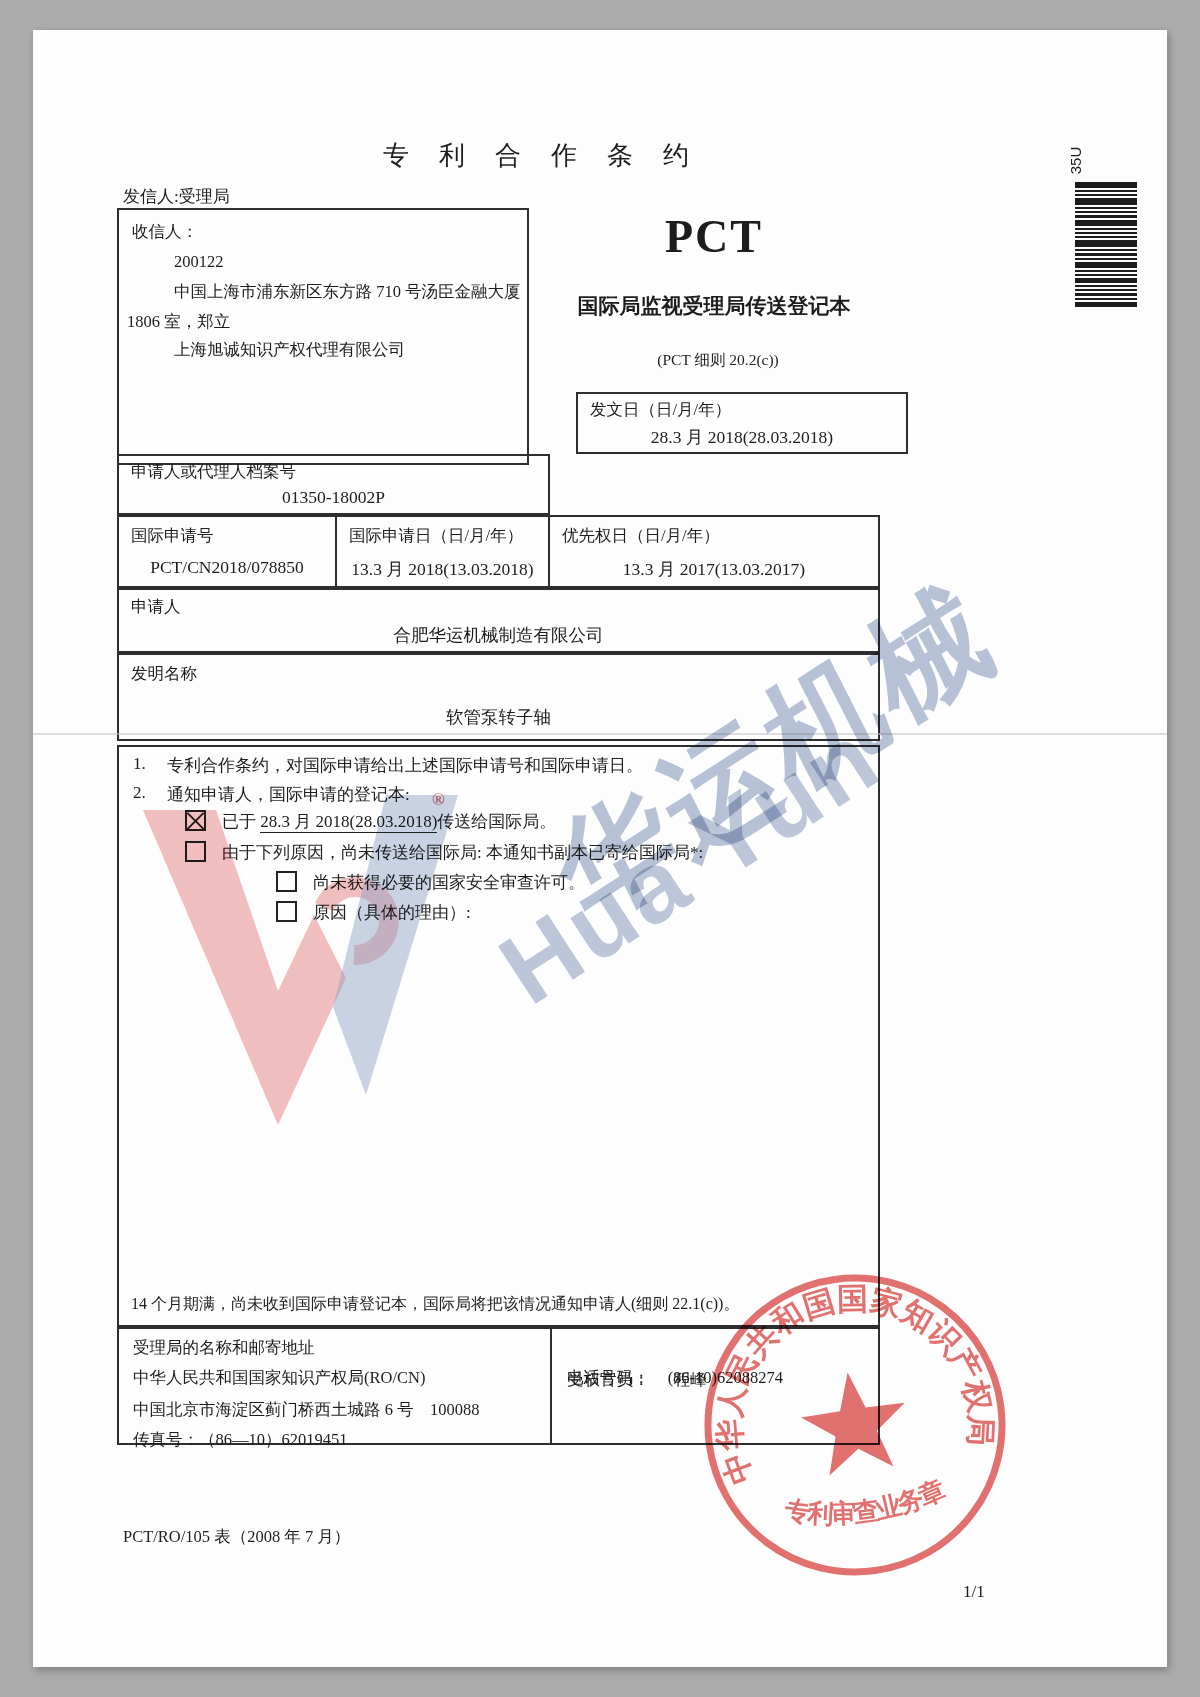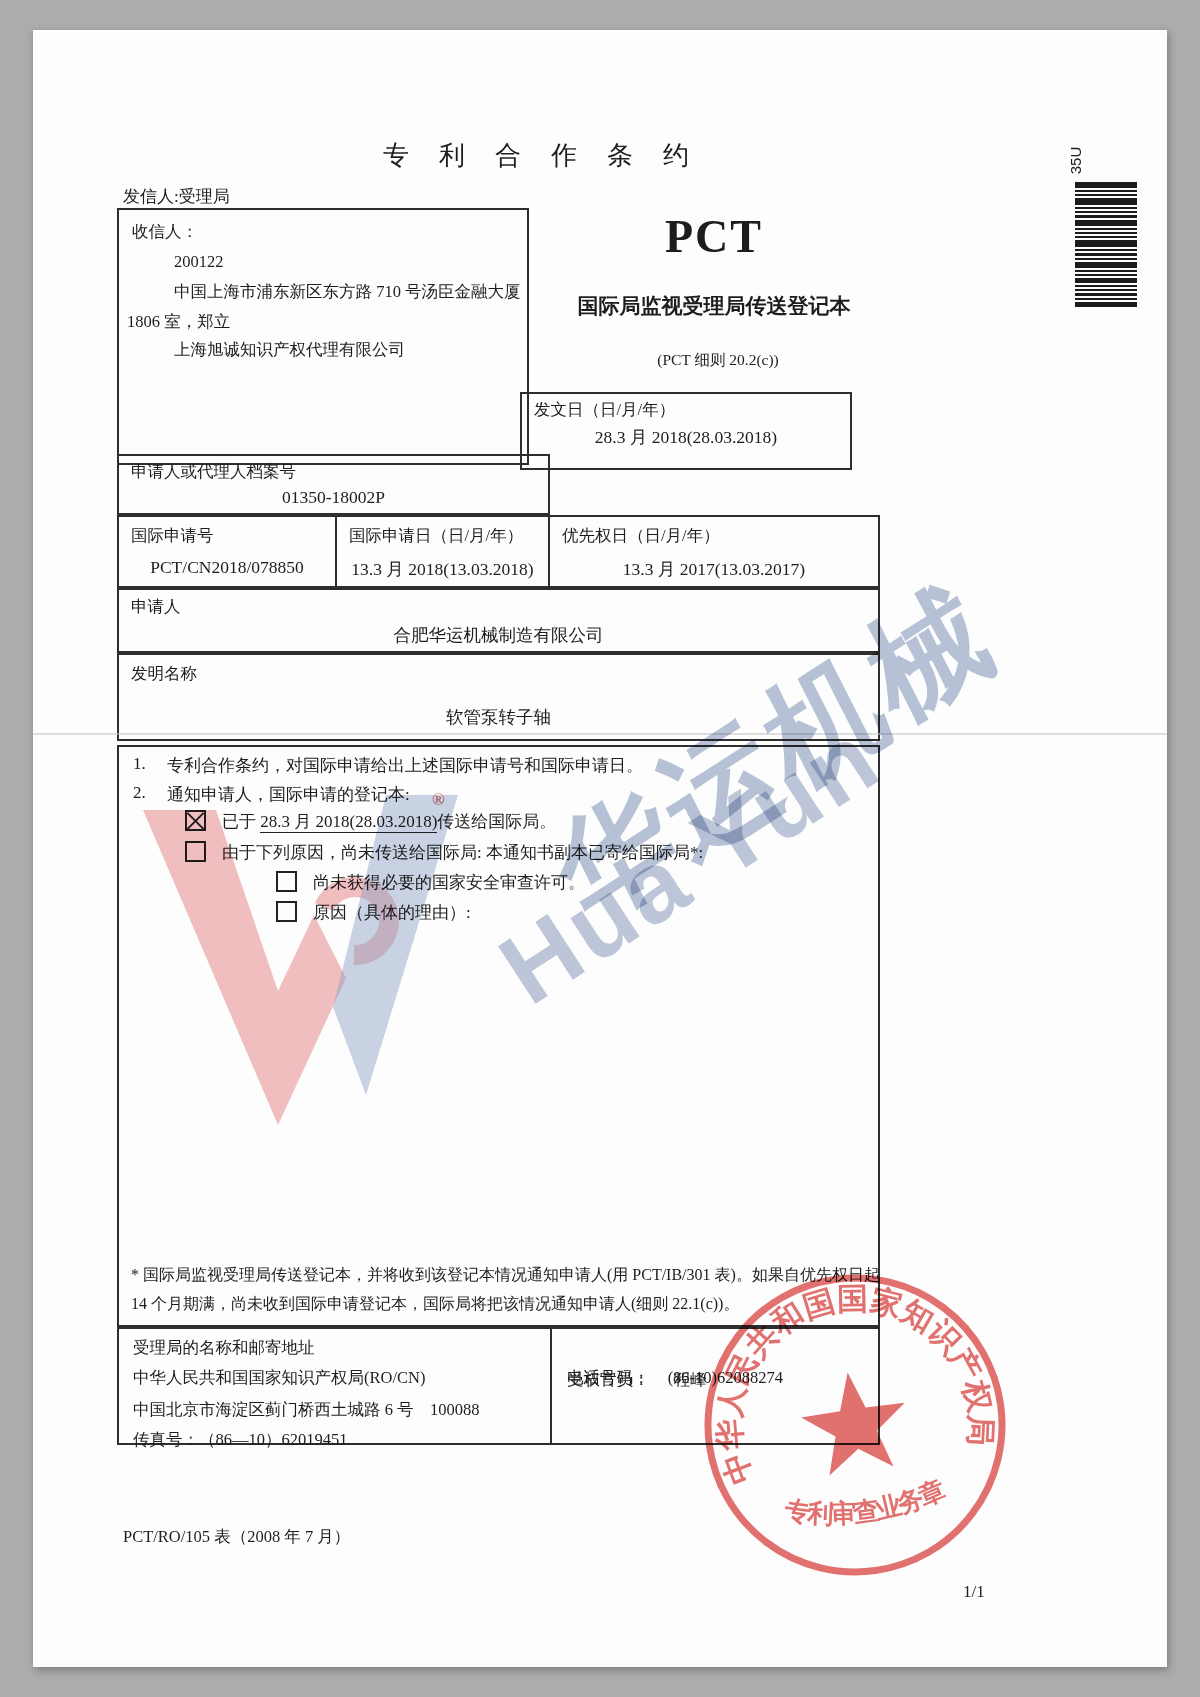--- a/index.html
+++ b/index.html
@@ -102,21 +102,21 @@
       <div style="height: 2px;"></div>
       <div style="height: 2px;"></div>
       <div style="height: 5px;"></div>
       <div style="height: 2px;"></div>
       <div style="height: 2px;"></div>
       <div style="height: 3px;"></div>
       <div style="height: 2px;"></div>
       <div style="height: 5px;"></div>
     </div>
 
-  <div class="cell" style="left:487px;top:362px;width:332px;height:78px;">
+  <div class="cell" style="left:543px;top:362px;width:332px;height:62px;">
     <div class="abs lbl" style="left:12px;top:5px;">发文日（日/月/年）</div>
     <div class="abs val ctr" style="top:31px;">28.3 月 2018(28.03.2018)</div>
   </div>
 
   <div class="cell" style="left:84px;top:424px;width:433px;height:61px;">
     <div class="abs lbl" style="left:12px;top:5px;">申请人或代理人档案号</div>
     <div class="abs val ctr" style="top:31px;">01350-18002P</div>
   </div>
 
 
@@ -164,21 +164,20 @@
     </div>
     <div class="opt-row" style="left:157px;top:124px;">
       <span class="cb"></span>
       <span>尚未获得必要的国家安全审查许可。</span>
     </div>
     <div class="opt-row" style="left:157px;top:154px;">
       <span class="cb"></span>
       <span>原因（具体的理由）:</span>
     </div>
 
-    <div class="footnote" style="top:518px;">* 国际局监视受理局传送登记本，并将收到该登记本情况通知申请人(用 PCT/IB/301 表)。如果自优先权日起</div>
     <div class="footnote" style="top:547px;">14 个月期满，尚未收到国际申请登记本，国际局将把该情况通知申请人(细则 22.1(c))。</div>
   </div>
 
   <div class="cell" style="left:84px;top:1297px;width:763px;height:118px;">
     <div class="v-divider" style="left:431px;"></div>
     <div class="abs lbl" style="left:14px;top:8px;">受理局的名称和邮寄地址</div>
     <div class="abs lbl" style="left:14px;top:38px;">中华人民共和国国家知识产权局(RO/CN)</div>
     <div class="abs lbl" style="left:14px;top:70px;">中国北京市海淀区蓟门桥西土城路 6 号　100088</div>
     <div class="abs lbl" style="left:14px;top:100px;">传真号：（86—10）62019451</div>
     <div class="abs lbl" style="left:448px;top:8px;margin-top:32px;">

